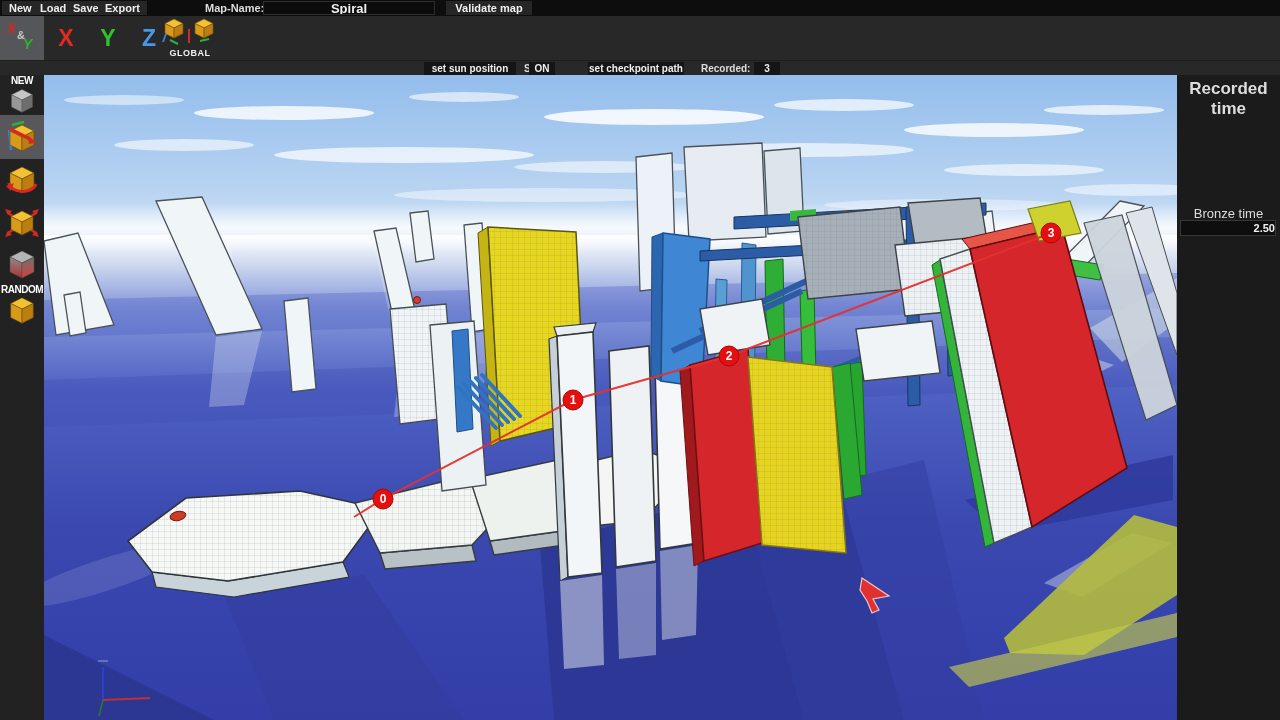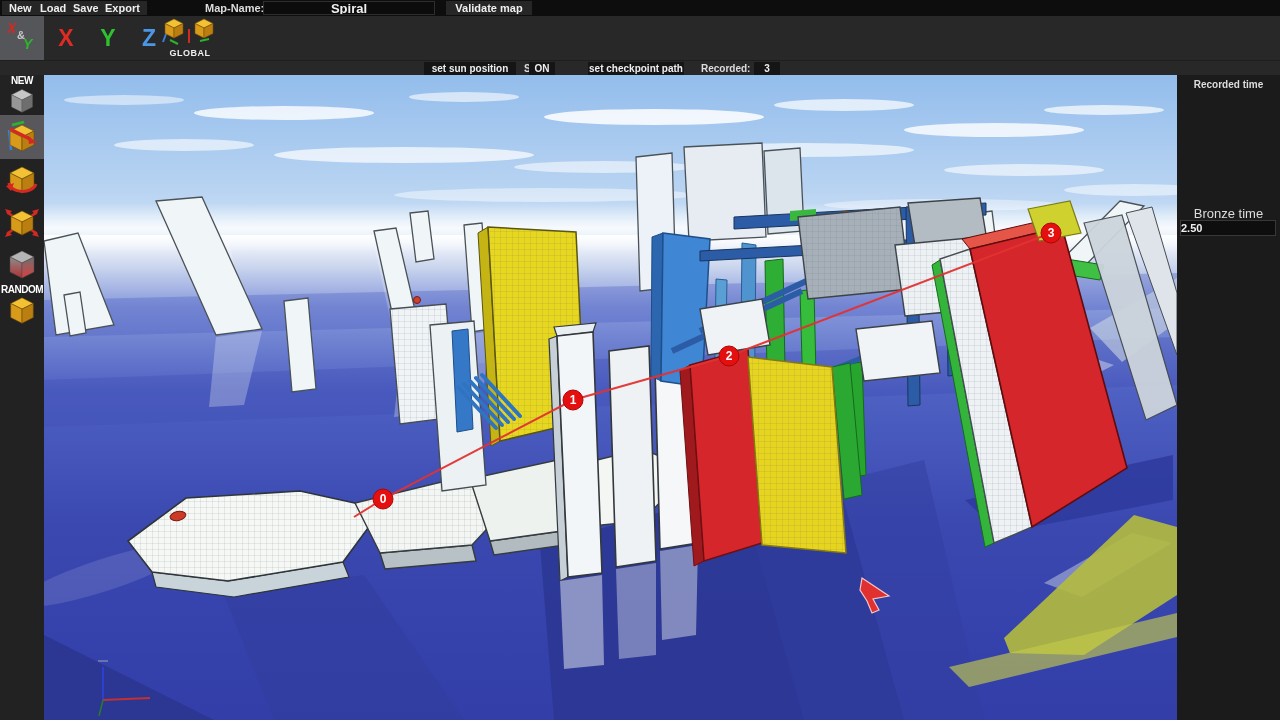--- a/index.html
+++ b/index.html
@@ -28,24 +28,24 @@
   .vbtn{position:absolute;top:1px;height:13px;line-height:13px;background:#151515;color:#eee;
     font-size:10px;font-weight:bold;text-align:center;}
   .vlabel{position:absolute;top:1px;height:13px;line-height:13px;color:#ddd;font-size:10px;font-weight:bold;}
   
   #left-sidebar{left:0;top:75px;width:44px;height:645px;background:#222;}
   .ltool{position:absolute;left:0;width:44px;text-align:center;}
   .ltool-label{color:#fff;font-size:10px;font-weight:bold;letter-spacing:-.5px;}
   #move-tool{background:#58585c;}
   
   #right-sidebar{left:1177px;top:75px;width:103px;height:645px;background:#1b1b1b;color:#ddd;}
-  #recorded-time{position:absolute;top:4px;left:0;right:0;text-align:center;font-size:10px;font-weight:bold;}
+  #recorded-time{position:absolute;top:4px;left:0;right:0;text-align:center;font-size:17px;font-weight:bold;}
   #bronze-label{position:absolute;top:131px;left:0;right:0;text-align:center;font-size:13px;font-weight:normal;}
   #bronze-input{position:absolute;top:145px;left:3px;width:94px;height:14px;background:#0e0e0e;
-    border:1px solid #383838;color:#f0f0f0;font-size:11px;font-weight:bold;text-align:left;
+    border:1px solid #383838;color:#f0f0f0;font-size:11px;font-weight:bold;text-align:right;
     font-family:"Liberation Sans",sans-serif;padding:0;}
   
   #viewport{left:44px;top:75px;width:1133px;height:645px;}
 </style>
 </head>
 <body>
 
 <div id="menubar" class="abs">
   <div class="mbtn" style="left:2px">New</div>
   <div class="mbtn" style="left:33px">Load</div>

